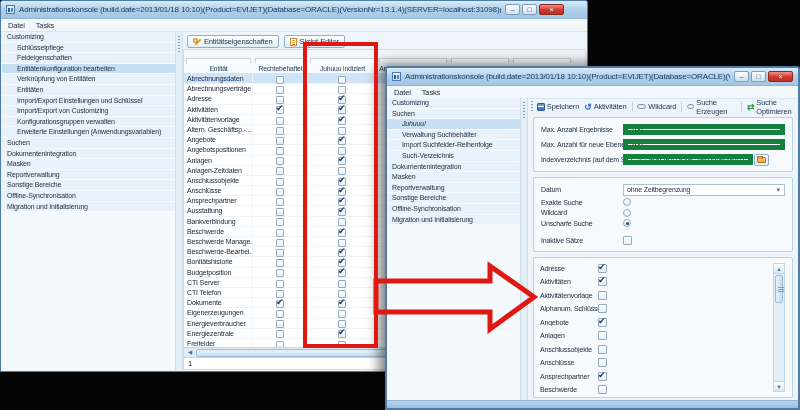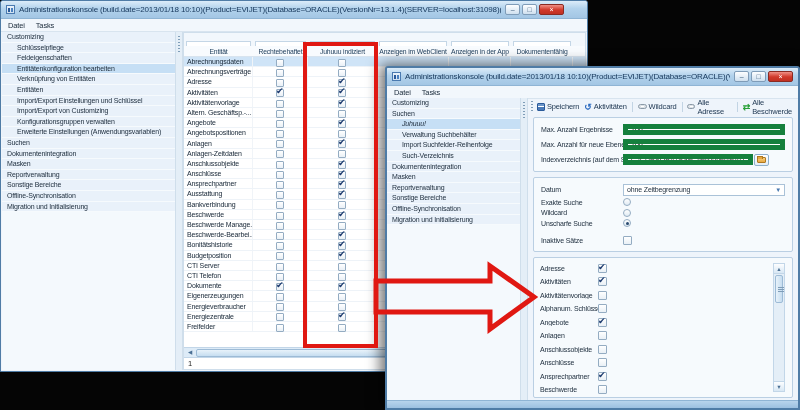--- a/index.html
+++ b/index.html
@@ -181,20 +181,30 @@
           <div class="srow">Suchen</div>
           <div class="srow">Dokumentenintegration</div>
           <div class="srow">Masken</div>
           <div class="srow">Reportverwaltung</div>
           <div class="srow">Sonstige Bereiche</div>
           <div class="srow">Offline-Synchronisation</div>
           <div class="srow">Migration und Initialisierung</div>
         </div>
       <div class="splitter"></div>
       <div class="bmain">
+        <div class="btoolbar" id="b-toolbar">
+            <div class="toolbtn">
+              <span class="i-wrench"></span>
+              <span>Entitätseigenschaften</span>
+            </div>
+            <div class="toolbtn">
+              <span class="i-script"></span>
+              <span>Skript-Editor</span>
+            </div>
+          </div>
         <div class="tablewrap">
           <div class="frow" id="b-filter">
               <div class="fcell c0"><input class="finput" style=""></div>
               <div class="fcell c1"><input class="finput" style=""></div>
               <div class="fcell c2"><input class="finput" style=""></div>
               <div class="fcell c3"><input class="finput" style=""></div>
               <div class="fcell c4"><input class="finput" style=""></div>
               <div class="fcell c5"><input class="finput" style=""></div>
               <div class="vspacer"></div>
             </div>
@@ -483,26 +493,26 @@
                 <span>Aktivitäten</span>
               </div>
               <span class="tsep"></span>
               <div class="ftool">
                 <span class="i-link"></span>
                 <span>Wildcard</span>
               </div>
               <span class="tsep"></span>
               <div class="ftool">
                 <span class="i-link"></span>
-                <span>Alle Adresse</span>
+                <span>Suche Erzeugen</span>
               </div>
               <span class="tsep"></span>
               <div class="ftool">
                 <span class="glyph-ic ic-green">⇄</span>
-                <span>Alle Beschwerde</span>
+                <span>Suche Optimieren</span>
               </div>
             </span>
         </div>
         <div class="gbox">
           <div class="grow">
             <span class="lab">Max. Anzahl Ergebnisse</span>
             <input class="vinput" value="100" style="">
           </div>
           <div class="grow">
             <span class="lab">Max. Anzahl für neue Ebene</span>

